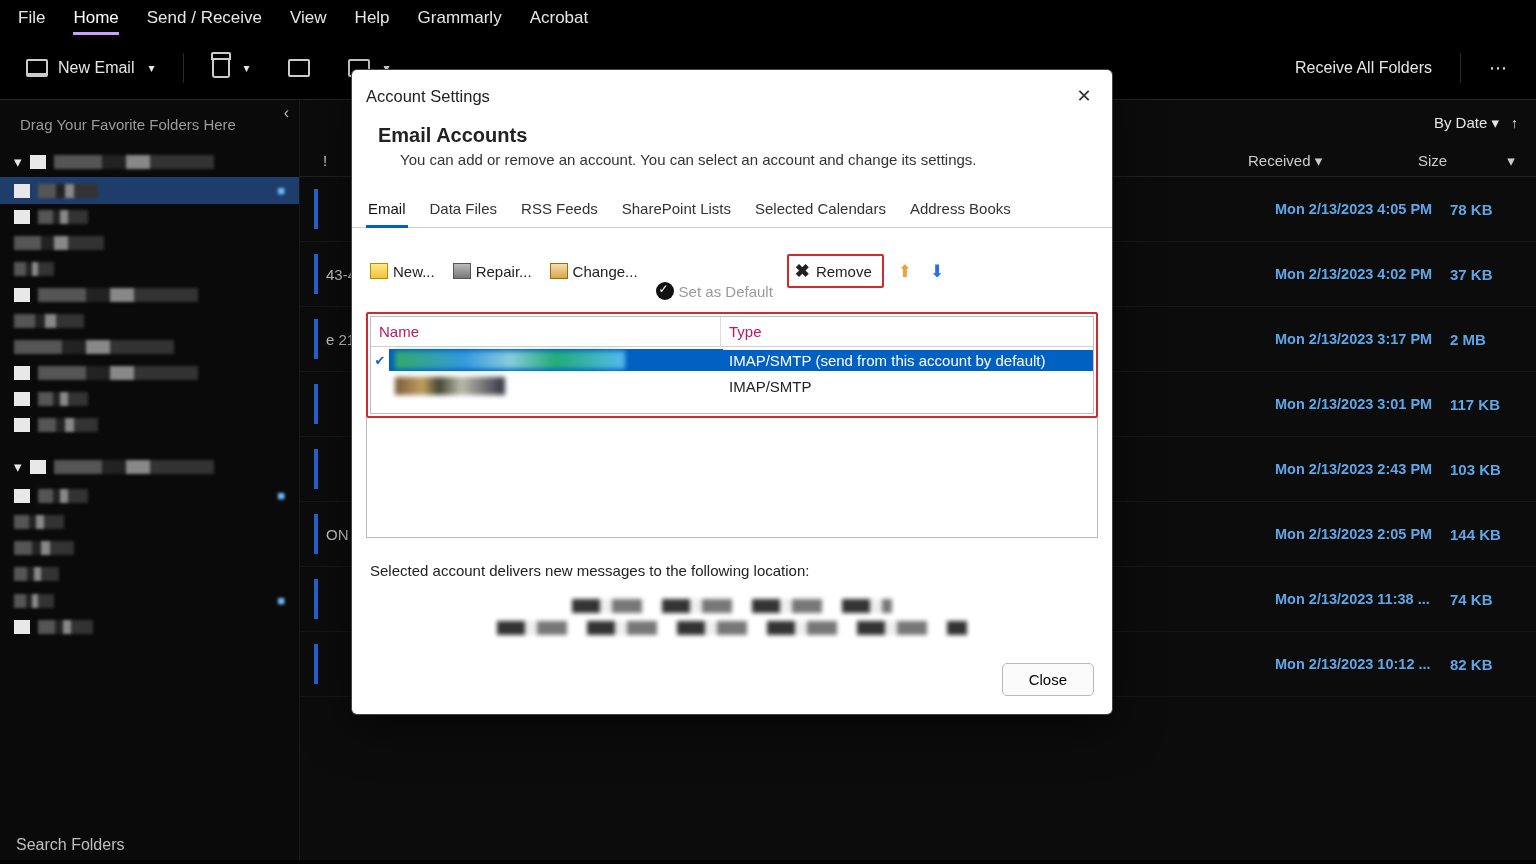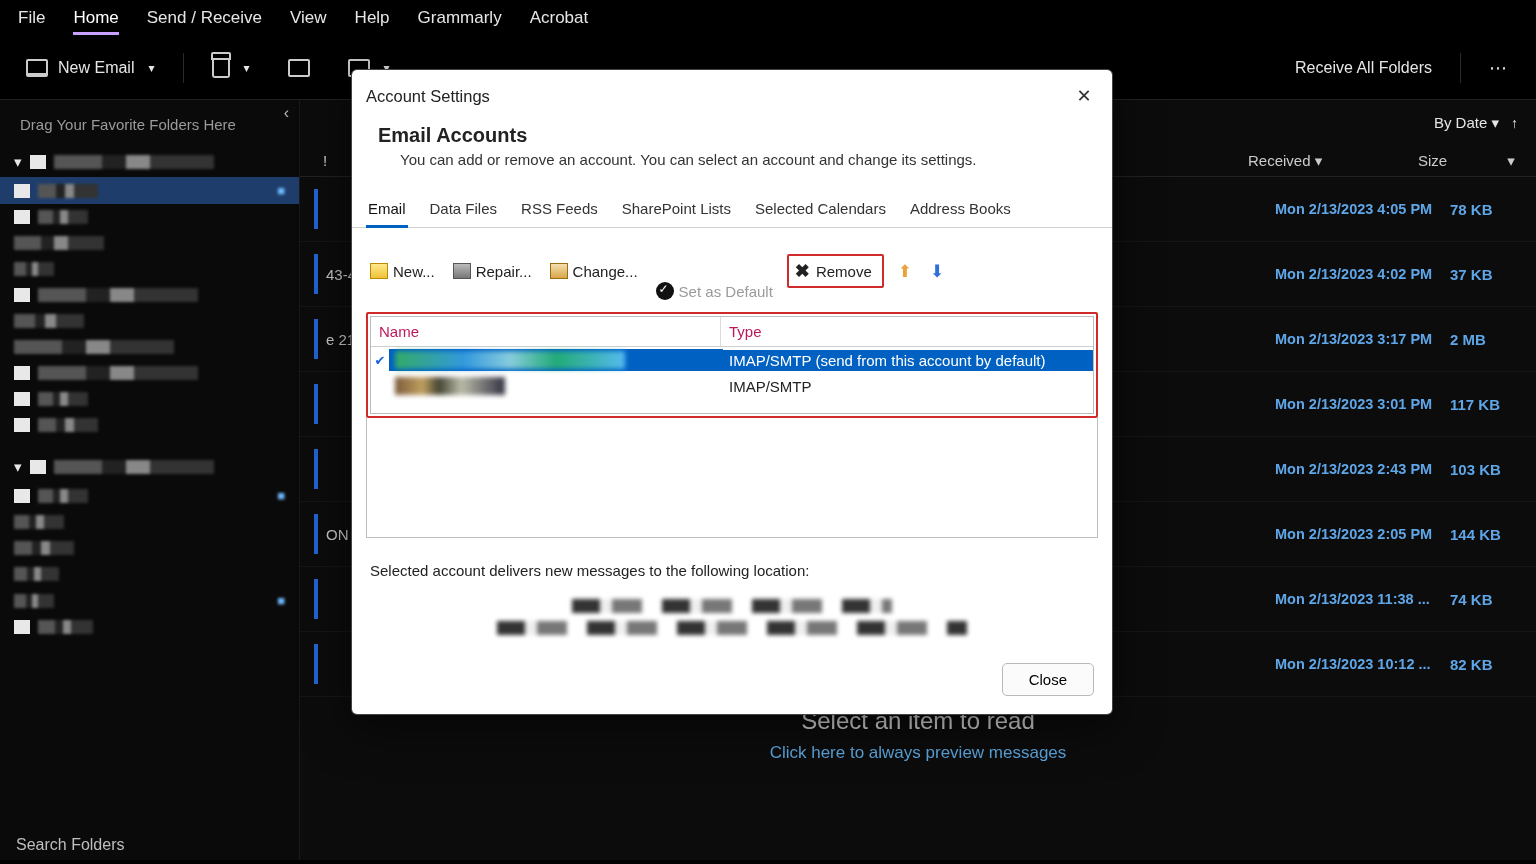--- a/index.html
+++ b/index.html
@@ -284,24 +284,20 @@
           <div class="size">74 KB</div>
         </div>
         <div class="msg-row">
           <div class="unread-bar"></div>
           <div class="blob"></div>
           <div class="date">Mon 2/13/2023 10:12 ...</div>
           <div class="size">82 KB</div>
         </div>
       </div>
 
-    <div class="reading-pane">
-      <div class="reading-title">Select an item to read</div>
-      <div class="reading-link">Click here to always preview messages</div>
-    </div>
   </div>
 </div>
 
 <div class="dialog-overlay">
   <div class="dlg-title">
     <span>Account Settings</span>
     <span class="dlg-close">✕</span>
   </div>
   <div class="dlg-head">
     <div class="hd">Email Accounts</div>

